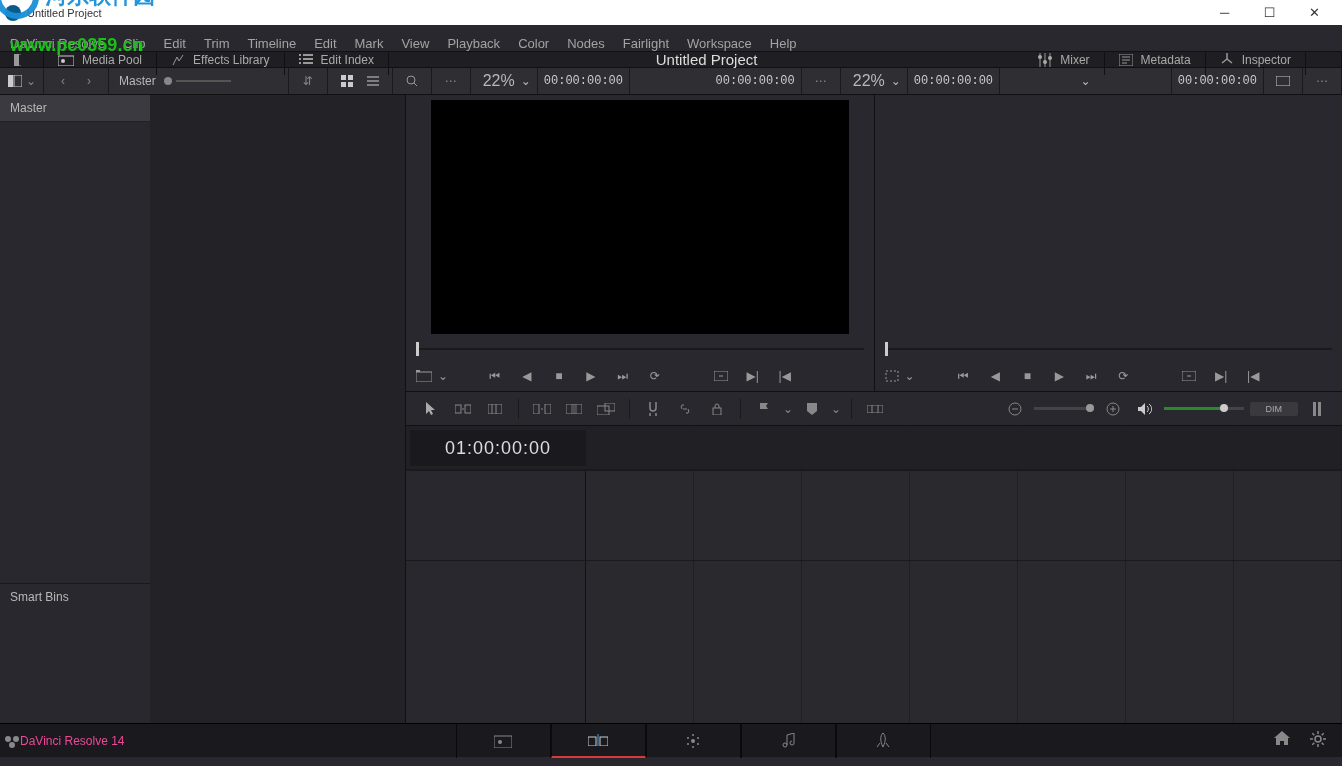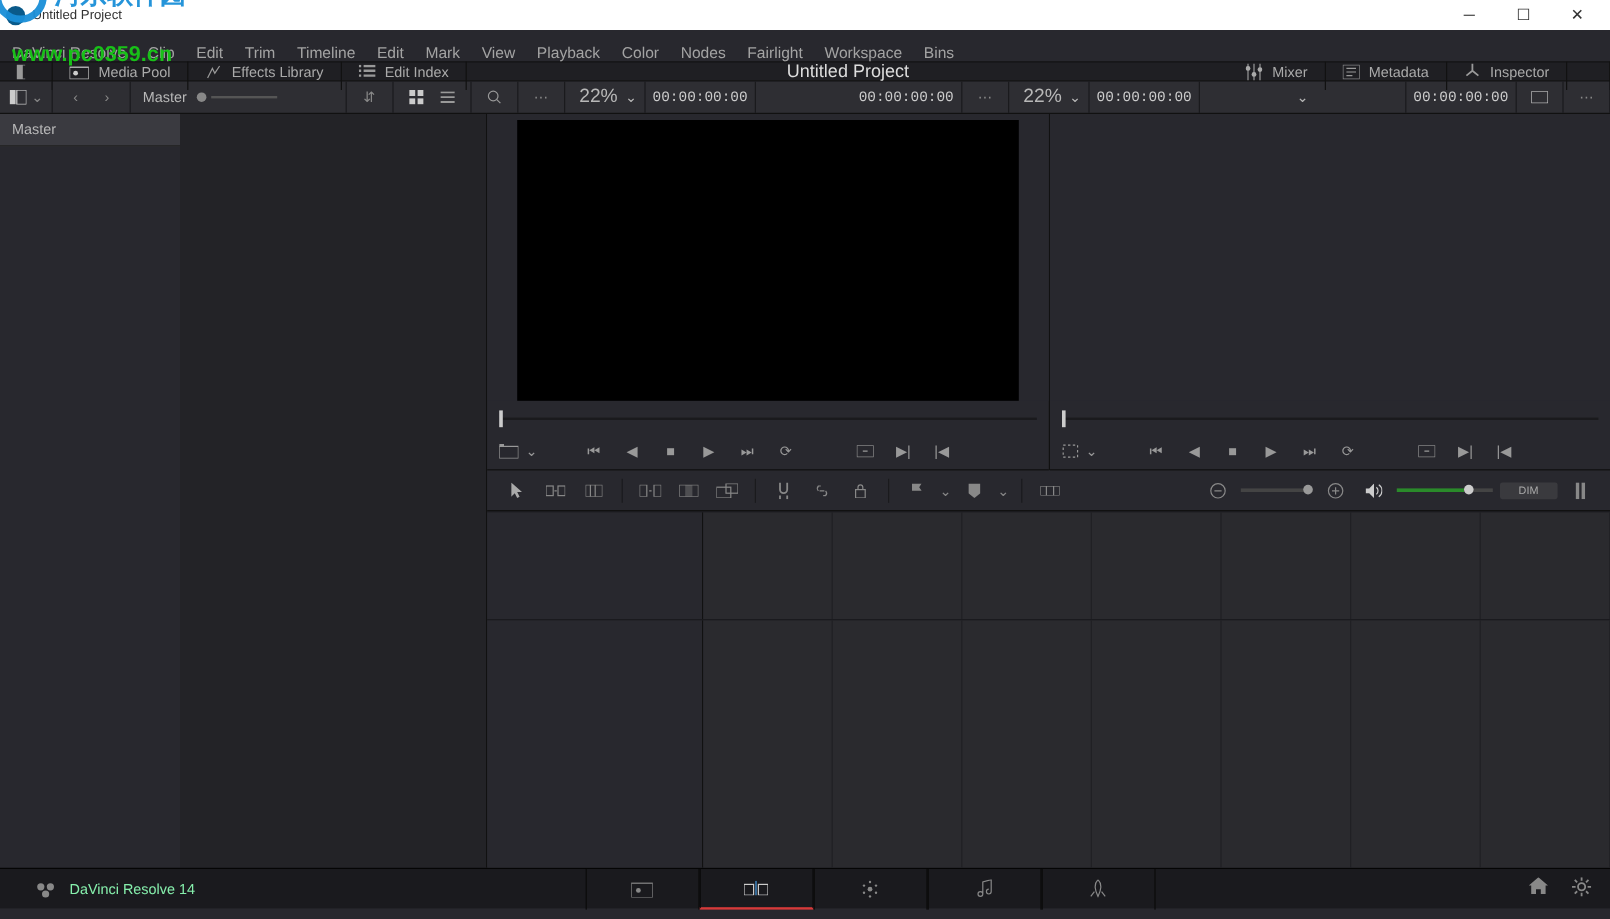--- a/index.html
+++ b/index.html
@@ -50,21 +50,21 @@
 .tt-vol{width:80px;height:3px;background:linear-gradient(to right,#2a8a2a 70%,#444 70%);position:relative}
 .tt-vol .knob{width:8px;height:8px;background:#ccc;border-radius:50%;position:absolute;top:-3px;left:70%}
 .dim{font-size:9px;background:#3a3a3e;padding:2px 16px;border-radius:2px;color:#aaa}
 .timeline{flex:1;background:#212125;display:flex;flex-direction:column}
 .tc-box{width:176px;height:36px;background:#1a1a1e;display:flex;align-items:center;justify-content:center;font-size:18px;color:#ddd;margin:4px 0 0 4px;letter-spacing:1px}
 .track-row{height:90px;border-top:1px solid #1a1a1d;display:flex}
 .track-head{width:180px;background:#28282e;border-right:1px solid #111}
 .track-body{flex:1;background:#2a2a2e;display:flex}
 .track-col{flex:1;border-right:1px solid #202024}
 .pagebar{height:34px;background:#1a1a1e;display:flex;align-items:center;border-top:1px solid #000}
-.page-brand{padding:0 30px;color:#86efac;display:flex;align-items:center;gap:12px}
+.page-brand{padding:0 4px;color:#ec4899;display:flex;align-items:center;gap:0}
 .page-nav{flex:1;display:flex;justify-content:center;gap:0}
 .page-btn{width:95px;height:34px;display:flex;align-items:center;justify-content:center;color:#888;border-left:1px solid #0a0a0a;border-right:1px solid #0a0a0a}
 .page-btn.active{border-bottom:2px solid #d63a3a;color:#ddd}
 .page-right{display:flex;gap:20px;padding:0 16px;color:#888}
 svg{fill:currentColor}
 .timecode{font-family:Liberation Mono, monospace;font-size:12px;color:#ccc;letter-spacing:0}
 .zoom{font-size:16px;padding:0 6px}
 </style>
 </head>
 <body>
@@ -89,21 +89,21 @@
   <span>Trim</span>
   <span>Timeline</span>
   <span>Edit</span>
   <span>Mark</span>
   <span>View</span>
   <span>Playback</span>
   <span>Color</span>
   <span>Nodes</span>
   <span>Fairlight</span>
   <span>Workspace</span>
-  <span>Bins</span>
+  <span>Help</span>
 </div>
 
 <div class="panelbar">
   <div class="panel-btn" style="width:44px;justify-content:center">
       <svg width="16" height="12">
         <rect x="0" y="0" width="16" height="12" fill="none" stroke="#999"></rect>
         <rect x="0" y="0" width="5" height="12" fill="#999"></rect>
       </svg>
     </div>
   <div class="panel-btn">
@@ -240,20 +240,21 @@
     </div>
   <div class="tb-sec">
       <div class="tb-btn">⋯</div>
     </div>
 </div>
 
 <div class="main">
   <div class="sidebar">
     <div class="folder">Master</div>
     <div style="flex:1"></div>
+    <div class="smartbins">Smart Bins</div>
   </div>
   <div class="mediapool"></div>
   <div class="viewers">
     <div class="viewer-row">
       <div class="viewer">
         <div class="canvas">
             <div class="black"></div>
           </div>
         <div class="jog">
             <div class="jog-track"></div>
@@ -420,20 +421,32 @@
       <div class="dim">DIM</div>
       <div class="tt-btn">
           <svg width="8" height="14">
             <rect x="0" y="0" width="3" height="14" fill="#888"></rect>
             <rect x="5" y="0" width="3" height="14" fill="#888"></rect>
           </svg>
         </div>
     </div>
 
     <div class="timeline">
+      <div style="display:flex;height:44px;border-bottom:1px solid #1a1a1d">
+        <div class="tc-box">01:00:00:00</div>
+        <div style="flex:1;display:flex">
+          <div class="track-col"></div>
+            <div class="track-col"></div>
+            <div class="track-col"></div>
+            <div class="track-col"></div>
+            <div class="track-col"></div>
+            <div class="track-col"></div>
+            <div class="track-col"></div>
+        </div>
+      </div>
       <div class="track-row">
         <div class="track-head"></div>
         <div class="track-body">
             <div class="track-col"></div>
             <div class="track-col"></div>
             <div class="track-col"></div>
             <div class="track-col"></div>
             <div class="track-col"></div>
             <div class="track-col"></div>
             <div class="track-col"></div>

